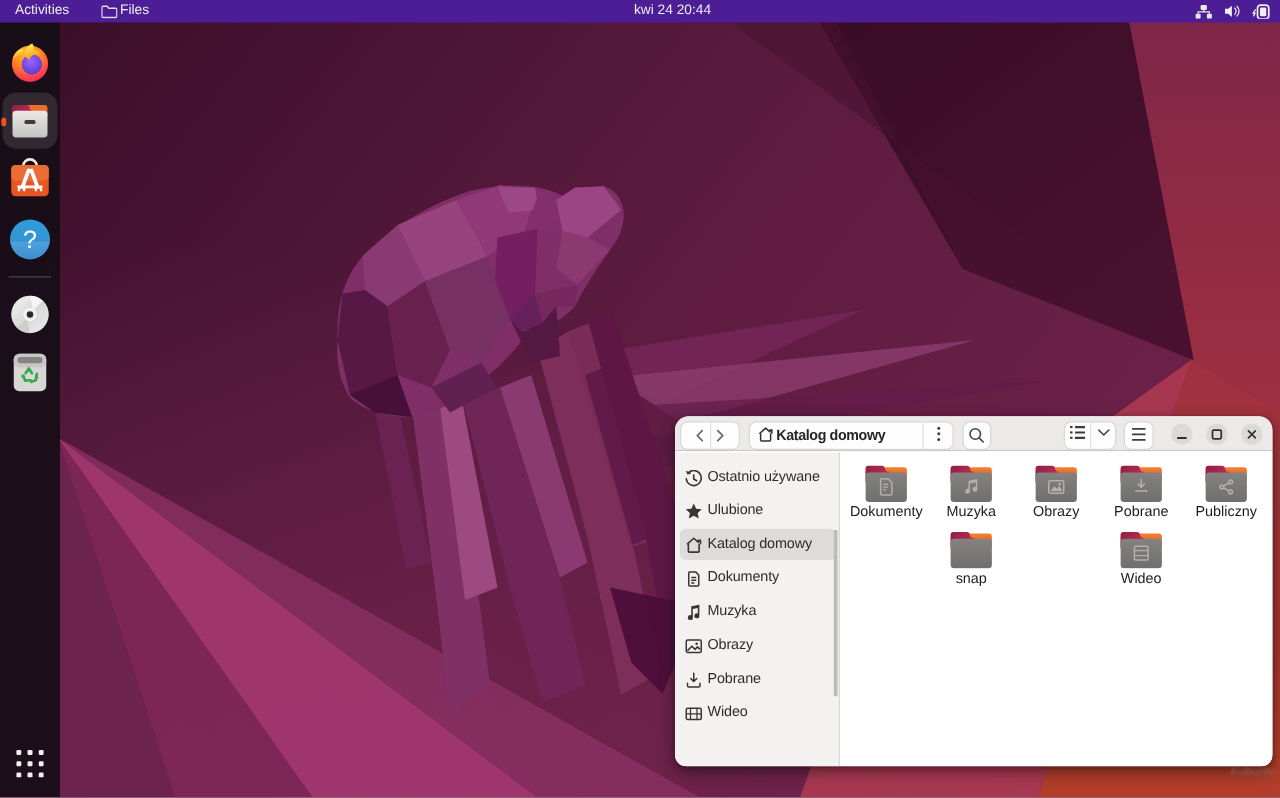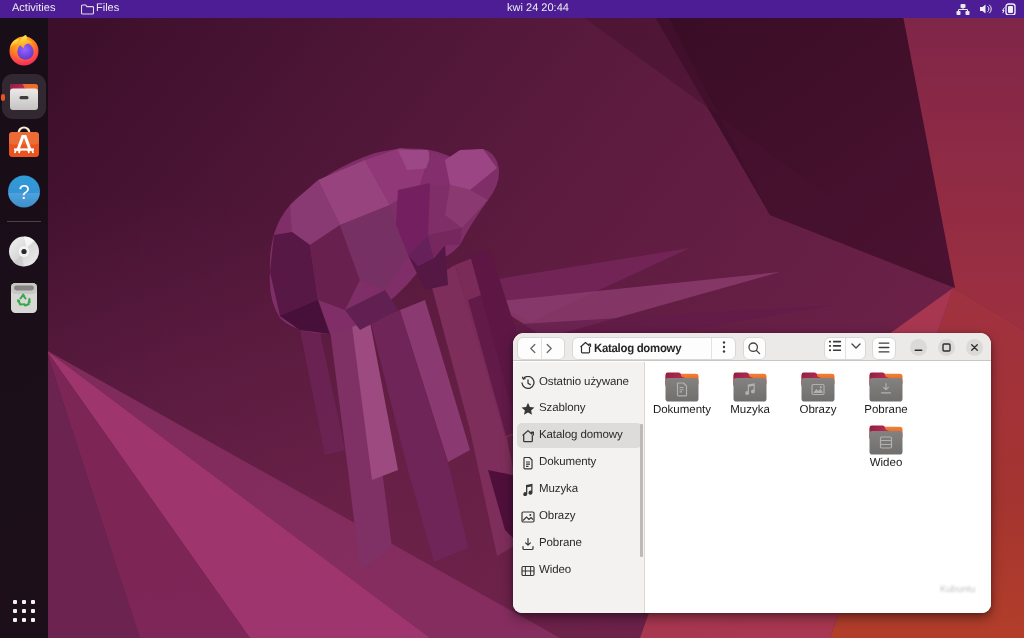--- a/index.html
+++ b/index.html
@@ -13,21 +13,21 @@
   #topbar .ficon { position:absolute; left:81px; top:4px; }
   #topbar .clock { position:absolute; left:0; top:2px; width:1076px; text-align:center; }
   #topbar .tray { position:absolute; right:6px; top:3px; }
   
   #dock { position:absolute; left:0; top:18px; width:48px; height:620px; background:rgba(22,14,23,0.92); z-index:20; }
   .dicon { position:absolute; left:50%; transform:translateX(-50%); }
   #files-hl { position:absolute; left:2px; top:56px; width:44px; height:45px; background:rgba(255,255,255,0.11); border-radius:11px; }
   #files-dot { position:absolute; left:1px; top:76px; width:4px; height:7px; background:#e95420; border-radius:2px; }
   #dock .sep { position:absolute; left:7px; top:203px; width:34px; height:1px; background:rgba(255,255,255,0.22); }
   
-  #win { position:absolute; left:513px; top:333px; width:478px; height:280px; border-radius:11px 11px 9px 9px;
+  #win { position:absolute; left:540px; top:333px; width:478px; height:280px; border-radius:11px 11px 9px 9px;
          background:#ffffff; box-shadow:0 5px 12px rgba(0,0,0,0.38), 0 1px 4px rgba(0,0,0,0.25); z-index:25; overflow:hidden; }
   #hdr { position:absolute; left:0; top:0; width:478px; height:28px; background:#ebeae9; border-bottom:1px solid #c9c6c3; border-radius:11px 11px 0 0; }
   .vdiv { position:absolute; top:4.5px; width:1px; height:21px; background:#e4e1de; }
   .circ { position:absolute; top:6px; width:17px; height:17px; border-radius:50%; background:#dcdad7; }
   .hbtn { position:absolute; top:3.5px; height:23px; background:#fdfdfd; border:1px solid #dad7d4; border-radius:6px; }
   #sidebar { position:absolute; left:0; top:29px; width:132px; height:251px; background:#f3f2f1; border-right:1px solid #d9d6d3; }
   .srow { position:absolute; left:0; width:132px; height:26px; color:#2c2c2c; font-size:11.5px; letter-spacing:-0.1px; }
   .srow .lbl { position:absolute; left:26px; top:6px; filter:grayscale(1); }
   .srow svg { position:absolute; left:8px; top:6px; }
   #selrow { position:absolute; left:4px; top:61px; width:125px; height:25px; background:#dedcda; border-radius:5px; }
@@ -315,21 +315,21 @@
           <path d="M2.2 2.8 A6 6 0 1 1 1 7" stroke-linecap="round"></path>
           <path d="M1.2 0.8 L2.4 3 L4.6 2.4" stroke-width="1.1"></path>
           <path d="M7 4 V7.2 L9.3 8.6" stroke-linecap="round"></path>
         </svg>
         <span class="lbl">Ostatnio używane</span>
       </div>
       <div class="srow" style="top:34px">
         <svg width="14" height="14" viewBox="0 0 14 14" fill="#363636">
             <path d="M7 0.8 L8.9 4.9 L13.4 5.4 L10.1 8.4 L11 12.8 L7 10.6 L3 12.8 L3.9 8.4 L0.6 5.4 L5.1 4.9 z"></path>
           </svg>
-        <span class="lbl">Szablony</span>
+        <span class="lbl">Ulubione</span>
       </div>
       <div class="srow" style="top:61px">
         <svg width="14" height="14" viewBox="0 0 13 13" fill="none" stroke="#363636" stroke-width="1.2" stroke-linejoin="round">
           <path d="M1.5 6 L6.5 1.5 L10 4.6 V3 h1.5 v3 L11.5 6 M2.5 5.8 V11 a0.8 0.8 0 0 0 0.8 0.8 h6.4 a0.8 0.8 0 0 0 0.8 -0.8 V5.8"></path>
         </svg>
         <span class="lbl">Katalog domowy</span>
       </div>
       <div class="srow" style="top:87.5px">
         <svg width="14" height="14" viewBox="0 0 14 14" fill="none" stroke="#363636" stroke-width="1.2">
           <path d="M3 1.5 h5.5 L11 4 V12 a0.8 0.8 0 0 1 -0.8 0.8 H3.8 A0.8 0.8 0 0 1 3 12 V2.3 A0.8 0.8 0 0 1 3.8 1.5" stroke-linejoin="round"></path>
@@ -427,26 +427,44 @@
       <div class="cell" style="left:206px;top:9.5px">
         <svg width="34" height="30" viewBox="0 0 34 30">
             <use href="#fold"></use>
           <g fill="none" stroke="#b3b1af" stroke-width="1.2" stroke-linecap="round" stroke-linejoin="round">
             <path d="M17 11.5 V17.5 M14.6 15.3 L17 17.7 L19.4 15.3"></path>
             <path d="M12.5 20.8 h9"></path>
           </g>
         </svg>
         <span class="clbl">Pobrane</span>
       </div>
+      <div class="cell" style="left:274px;top:9.5px">
+        <svg width="34" height="30" viewBox="0 0 34 30">
+            <use href="#fold"></use>
+          <g fill="none" stroke="#b3b1af" stroke-width="1.2">
+            <circle cx="20.5" cy="13.5" r="1.5"></circle>
+              <circle cx="13.5" cy="17.5" r="1.5"></circle>
+              <circle cx="20.5" cy="21.5" r="1.5"></circle>
+            <path d="M15 16.7 L19.2 14.2 M15 18.3 L19.2 20.8"></path>
+          </g>
+        </svg>
+        <span class="clbl">Publiczny</span>
+      </div>
+      <div class="cell" style="left:70px;top:63px">
+        <svg width="34" height="30" viewBox="0 0 34 30">
+            <use href="#fold"></use>
+          </svg>
+        <span class="clbl">snap</span>
+      </div>
       <div class="cell" style="left:206px;top:63px">
         <svg width="34" height="30" viewBox="0 0 34 30">
             <use href="#fold"></use>
           <g fill="none" stroke="#b3b1af" stroke-width="1.2">
             <rect x="11.5" y="12" width="11" height="11" rx="1.2"></rect>
             <path d="M11.5 15.5 h11 M11.5 19.5 h11" stroke-width="1.1"></path>
           </g>
         </svg>
         <span class="clbl">Wideo</span>
       </div>
     </div>
   </div>
-  <div style="position:absolute;left:940px;top:584px;width:80px;font-size:9.5px;color:#8b867f;opacity:0.5;filter:blur(0.9px) grayscale(1);z-index:40;text-align:left">Kubuntu</div>
+  <div style="position:absolute;left:940px;top:612px;width:80px;font-size:9.5px;color:#8b867f;opacity:0.5;filter:blur(0.9px) grayscale(1);z-index:40;text-align:right">Kubuntu</div>
 </div>
 
 </body></html>

